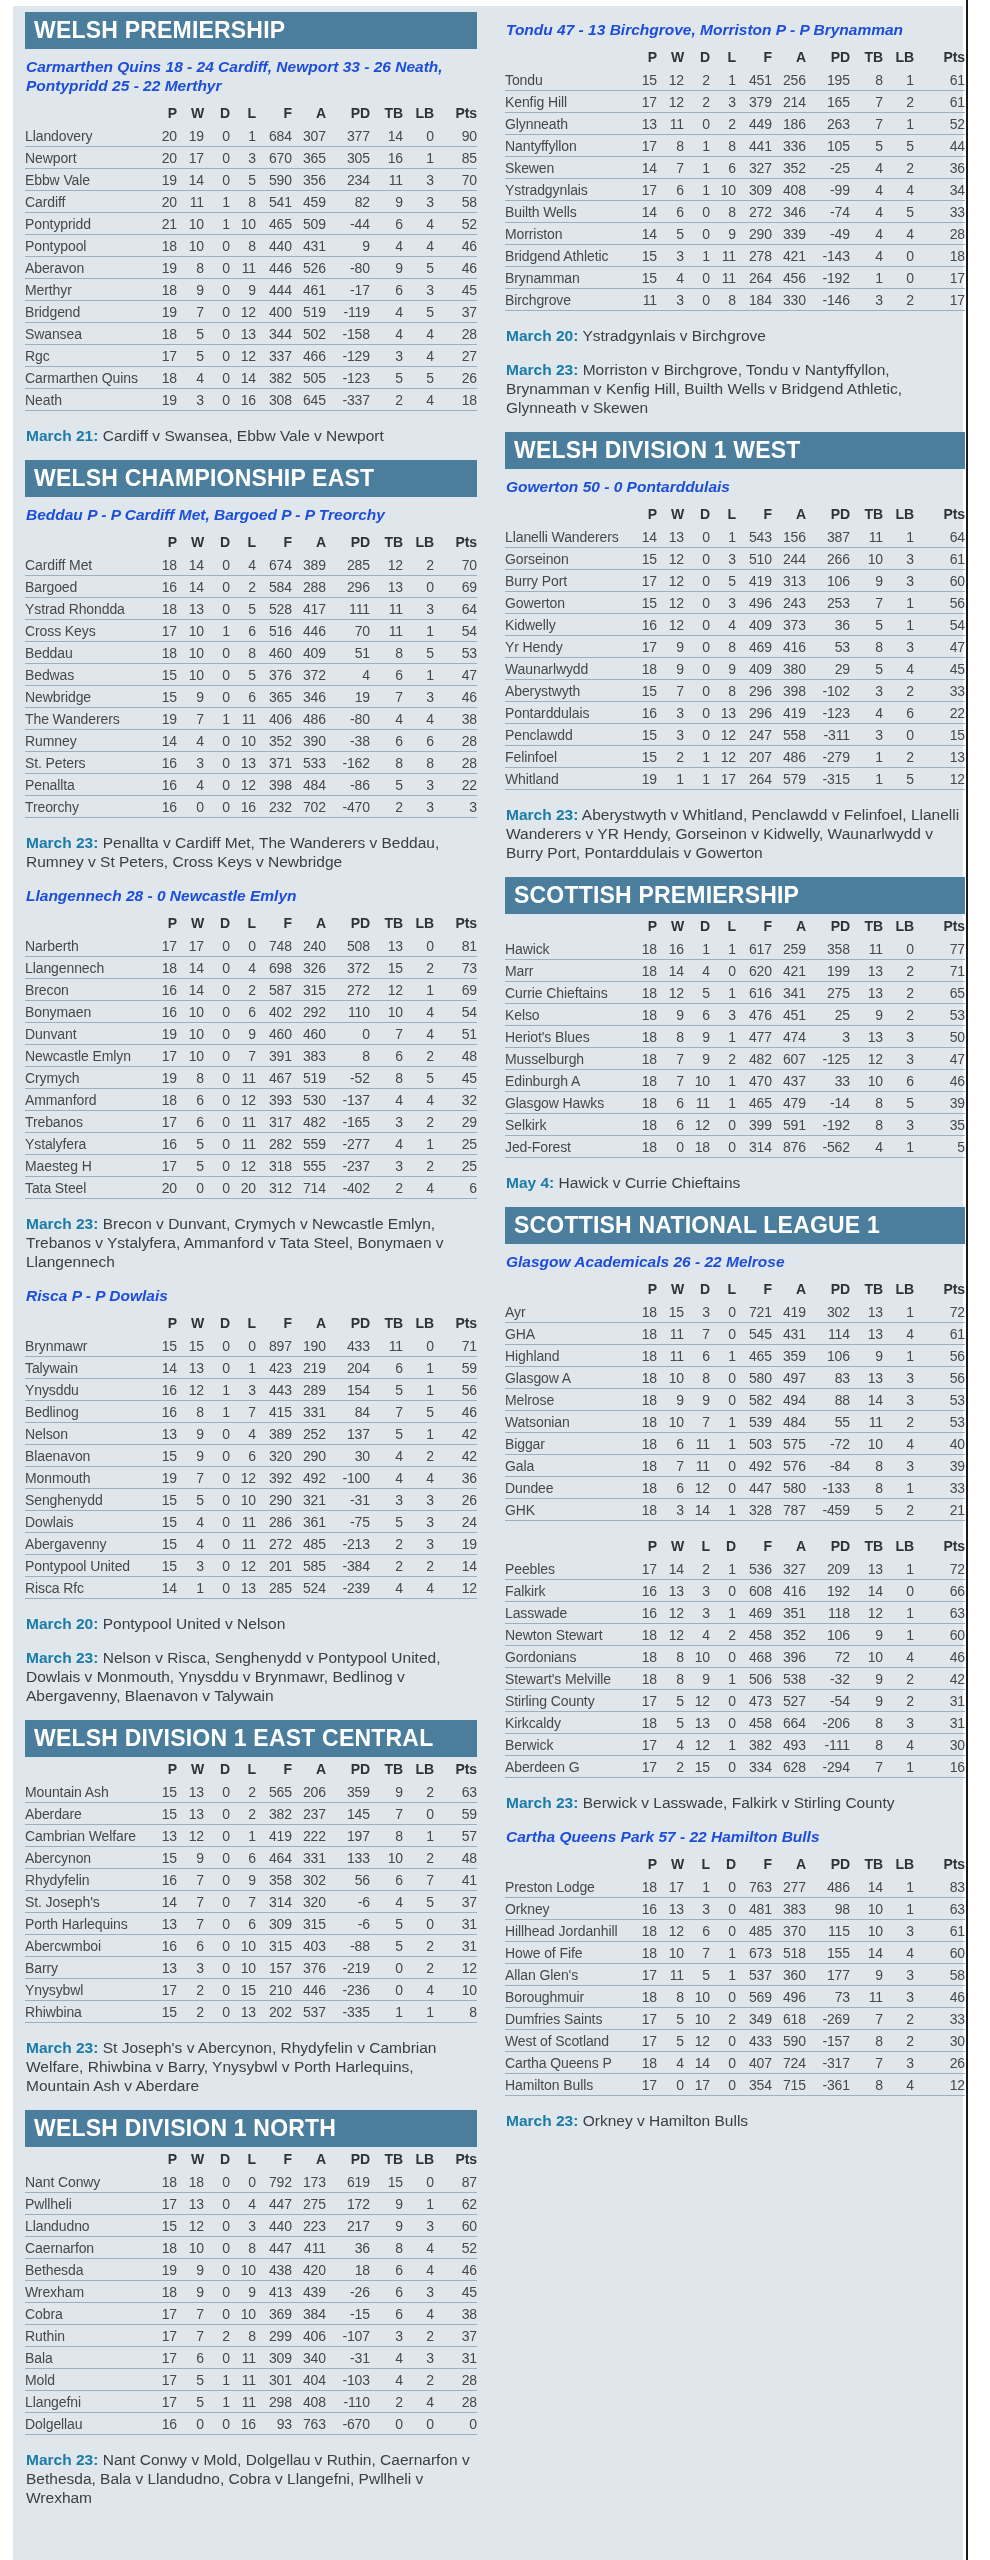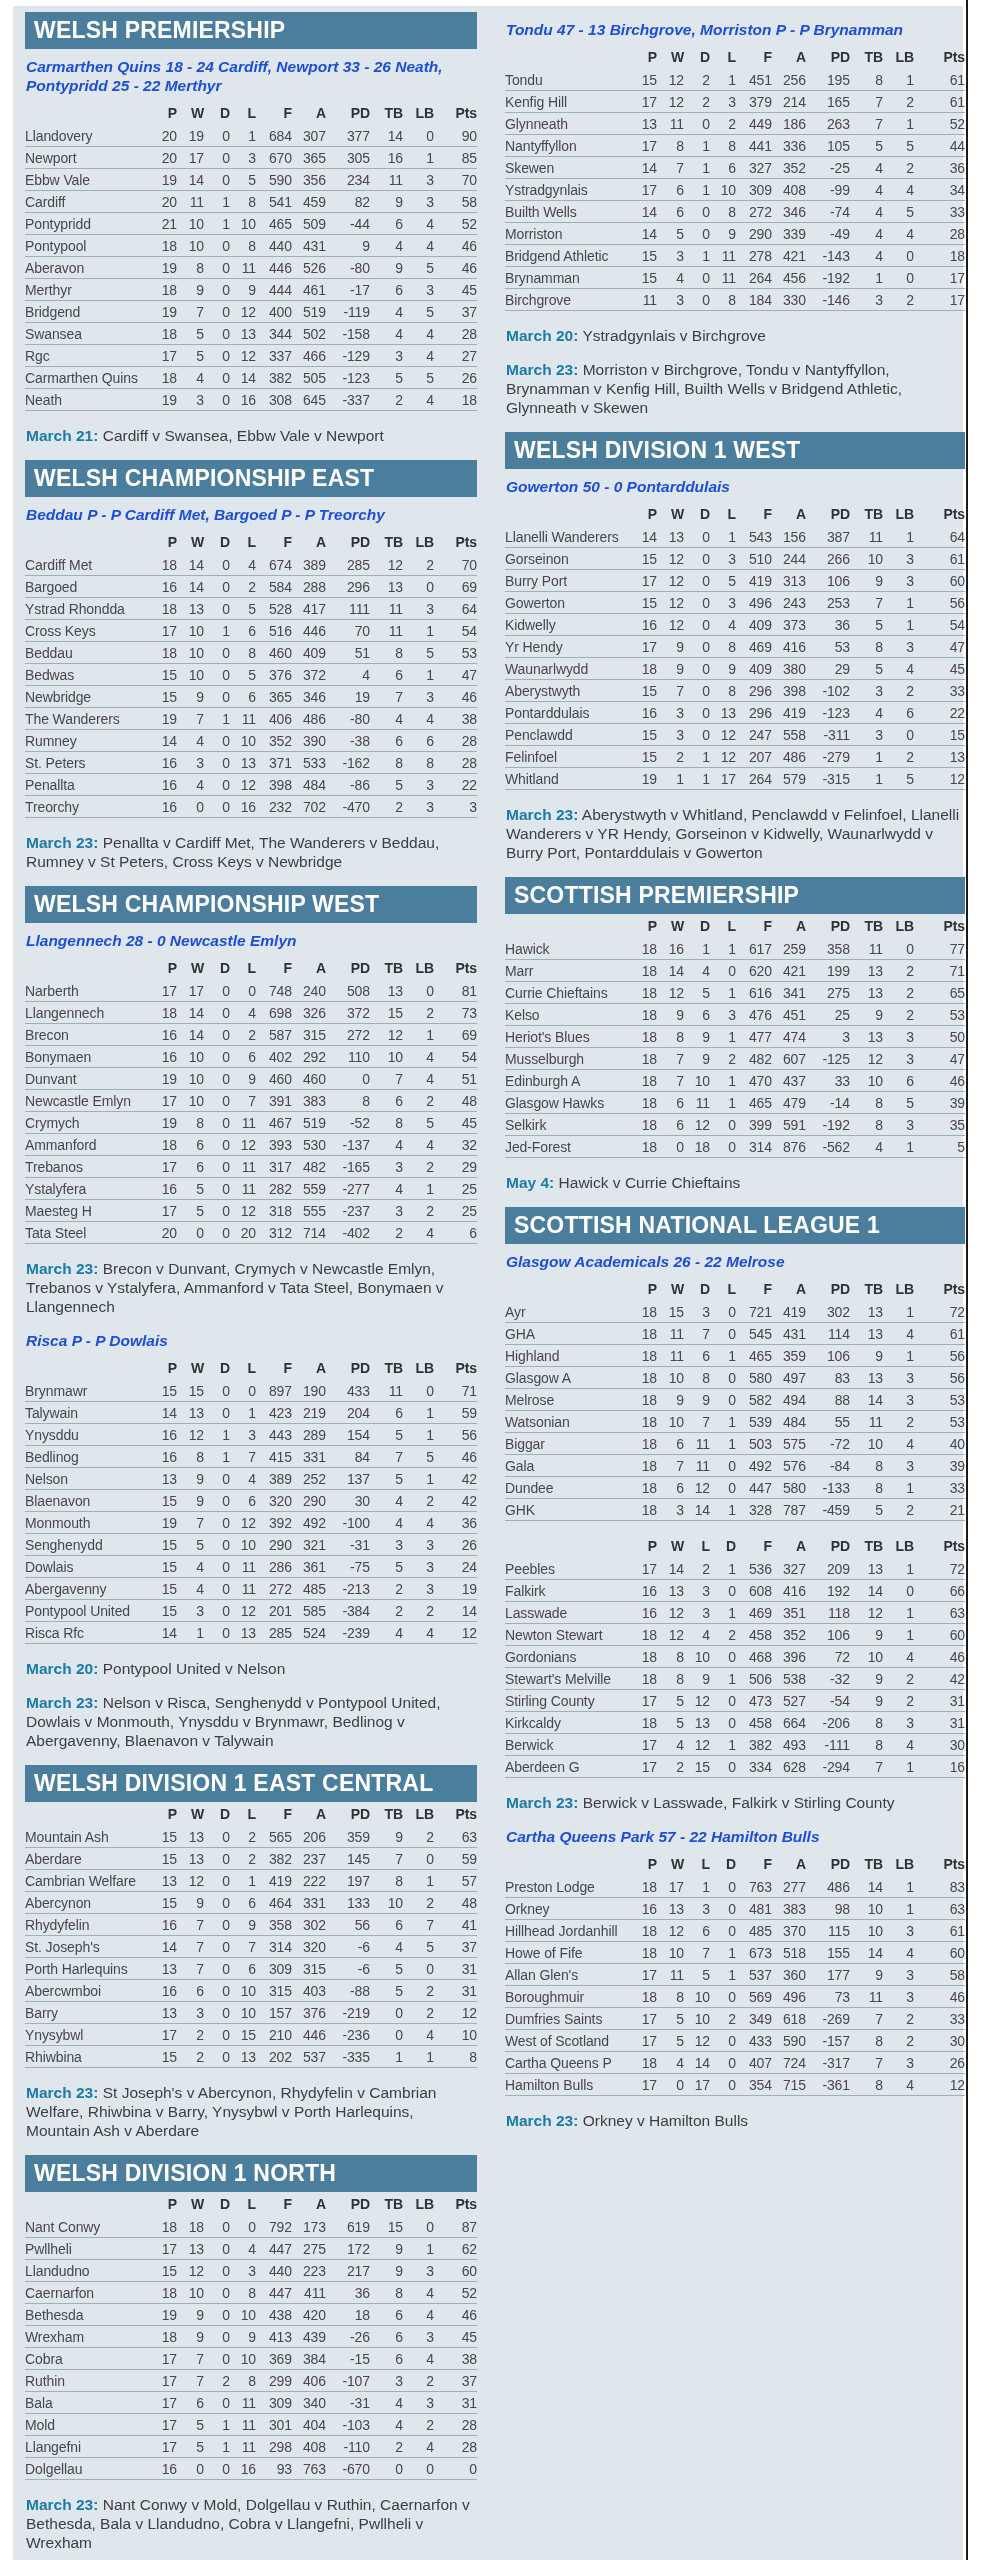--- a/index.html
+++ b/index.html
@@ -427,21 +427,20 @@
                 <td>-470</td>
                 <td>2</td>
                 <td>3</td>
                 <td>3</td>
               </tr>
             </tbody>
           </table>
           <p class="fixture-line"><span class="fixture-date">March 23:</span> <span class="fixture-text">Penallta v Cardiff Met, The Wanderers v Beddau, Rumney v St Peters, Cross Keys v Newbridge</span></p>
         </section>
         <section class="league-section">
-          <div class="section-bar"><span class="section-title">WELSH CHAMPIONSHIP WEST</span></div>
           <p class="result-line">Llangennech 28 - 0 Newcastle Emlyn</p>
           <table class="league-table">
             <colgroup>
               <col class="c-team">
               <col class="c-p">
               <col class="c-w">
               <col class="c-d">
               <col class="c-l">
               <col class="c-f">
               <col class="c-a">

